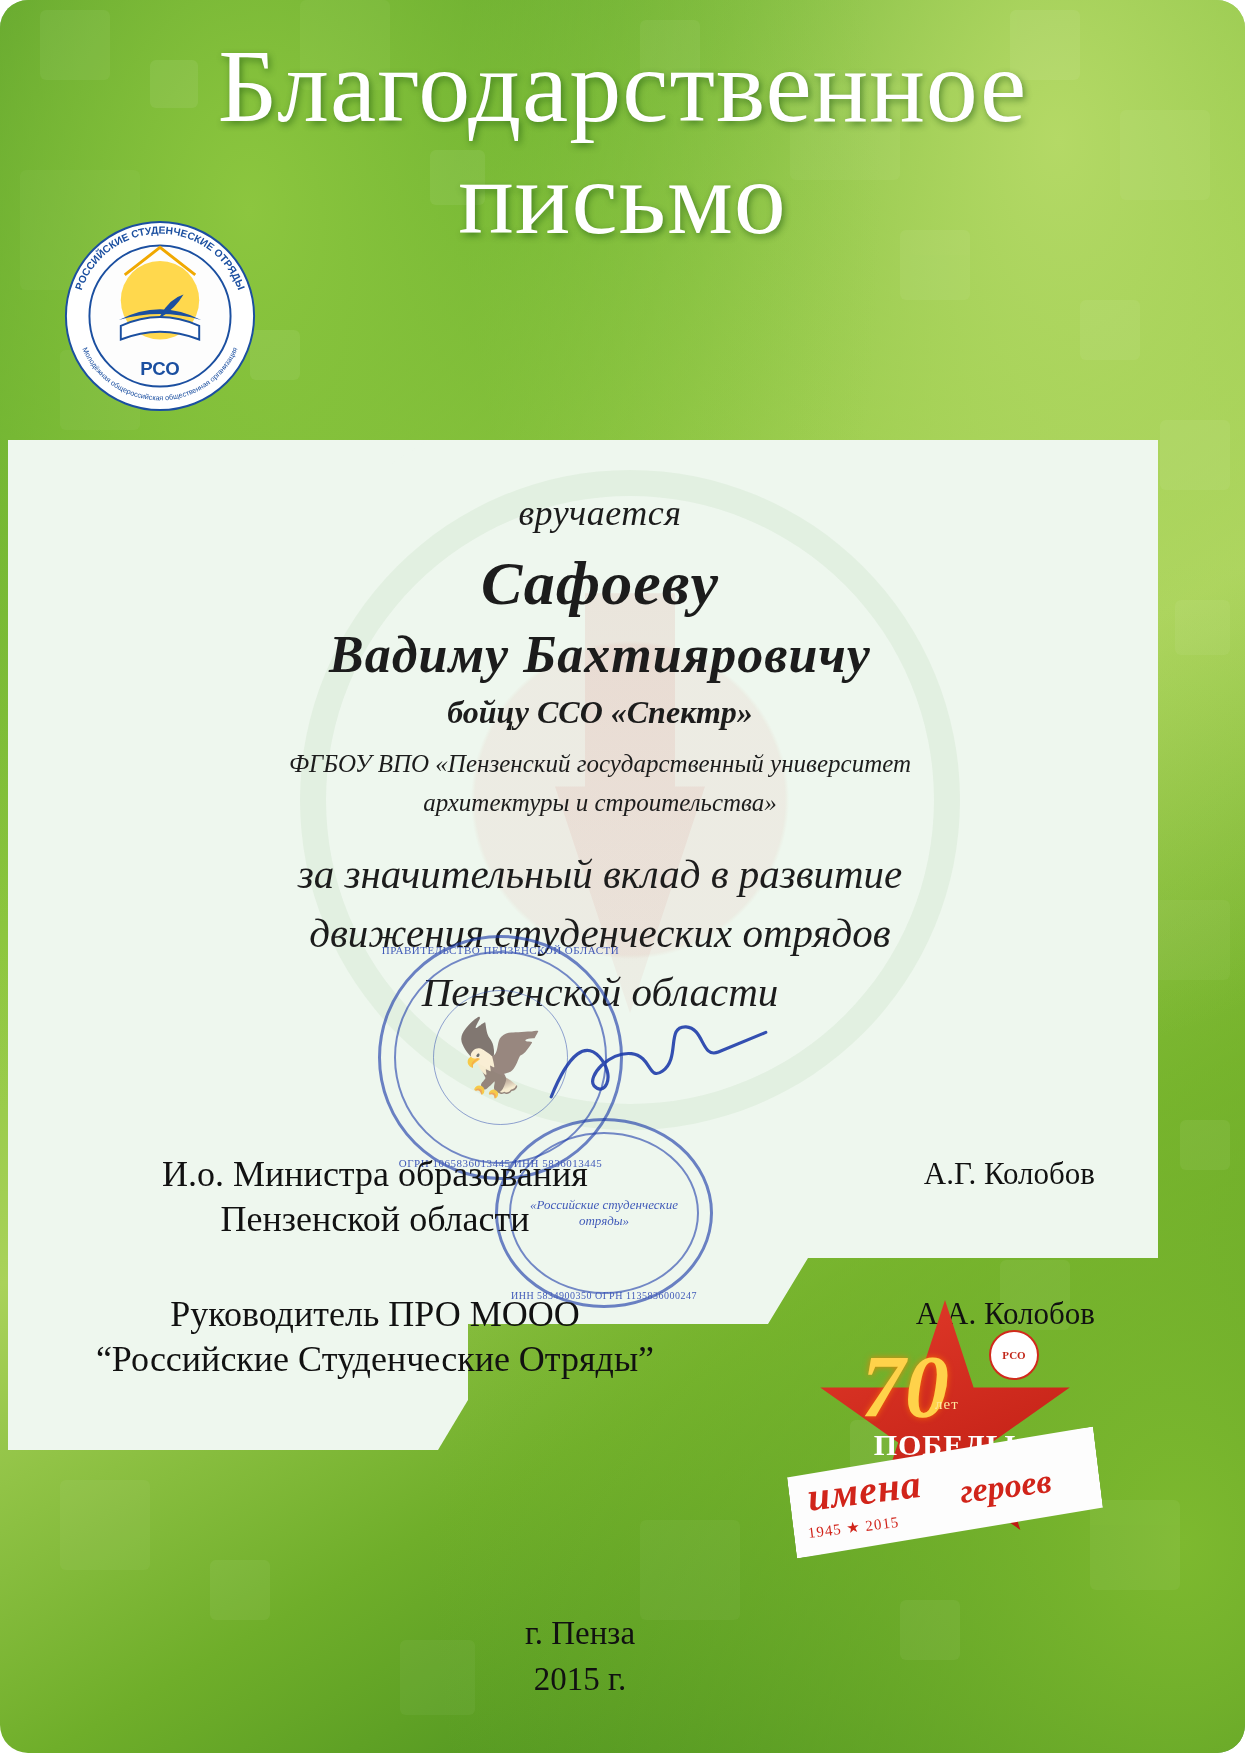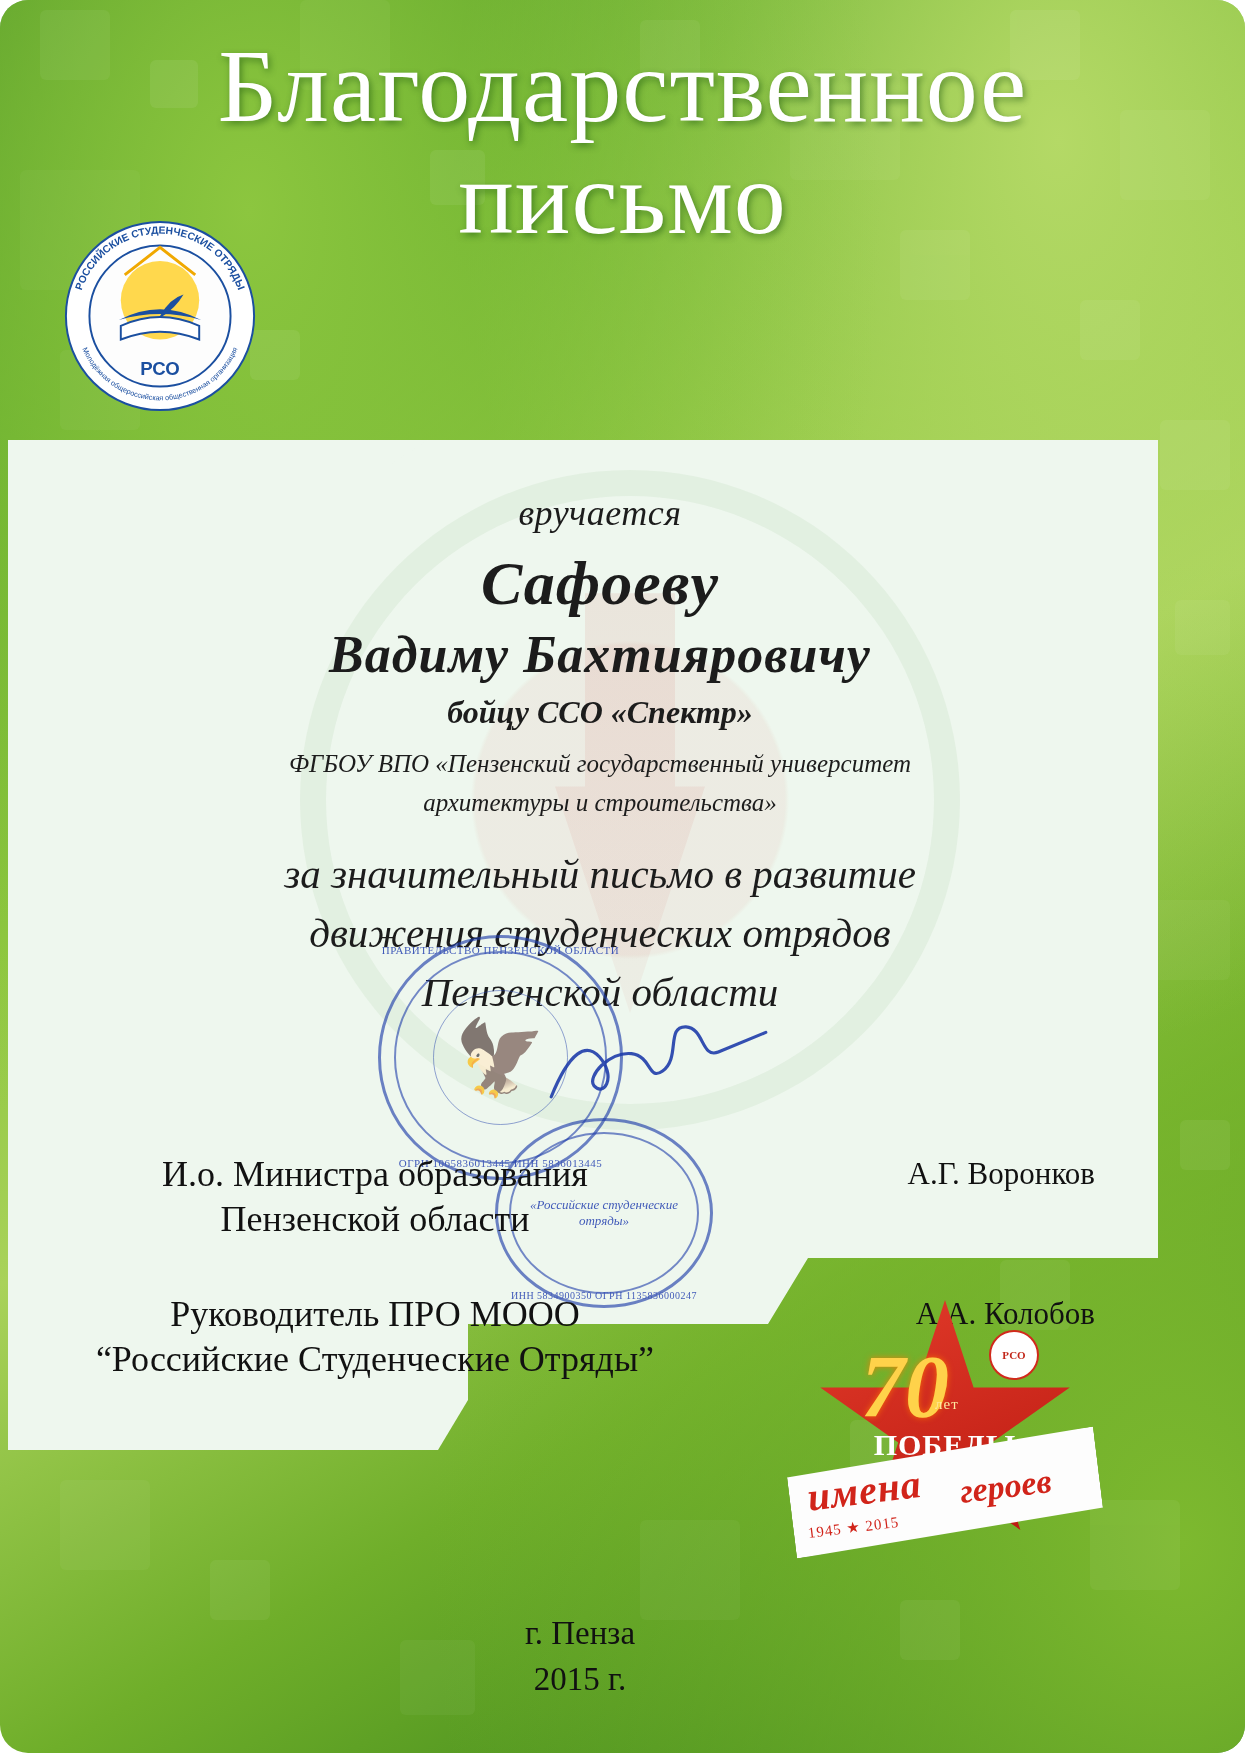--- a/index.html
+++ b/index.html
@@ -450,21 +450,21 @@
   <div class="body">
     <div class="awarded-label">вручается</div>
     <div class="name1">Сафоеву</div>
     <div class="name2">Вадиму Бахтияровичу</div>
     <div class="role">бойцу ССО «Спектр»</div>
     <div class="org">
       <div>ФГБОУ ВПО «Пензенский государственный университет</div>
       <div>архитектуры и строительства»</div>
     </div>
     <div class="reason">
-      <div>за значительный письмо в развитие</div>
+      <div>за значительный вклад в развитие</div>
       <div>движения студенческих отрядов</div>
       <div>Пензенской области</div>
     </div>
   </div>
 
   <div class="stamp stamp-main">
     <div class="eagle">🦅</div>
     <div class="stamp-text" style="top:6px;">ПРАВИТЕЛЬСТВО ПЕНЗЕНСКОЙ ОБЛАСТИ</div>
     <div class="stamp-text" style="bottom:8px;">ОГРН 1065836013445   ИНН 5836013445</div>
   </div>
@@ -479,21 +479,21 @@
   <div class="stamp stamp-sec">
     <div class="stamp-core">«Российские студенческие отряды»</div>
     <div class="stamp-text" style="bottom:4px; font-size:10px;text-align:center;">ИНН 5834900350   ОГРН 1135836000247</div>
   </div>
 
   <div class="sig-row sig-row-1">
     <div class="sig-left">
       <div>И.о. Министра образования</div>
       <div>Пензенской области</div>
     </div>
-    <div class="sig-right">А.Г. Воронков</div>
+    <div class="sig-right">А.Г. Колобов</div>
   </div>
 
   <div class="sig-row sig-row-2">
     <div class="sig-left">
       <div>Руководитель ПРО МООО</div>
       <div>“Российские Студенческие Отряды”</div>
     </div>
     <div class="sig-right">А.А. Колобов</div>
   </div>
 

